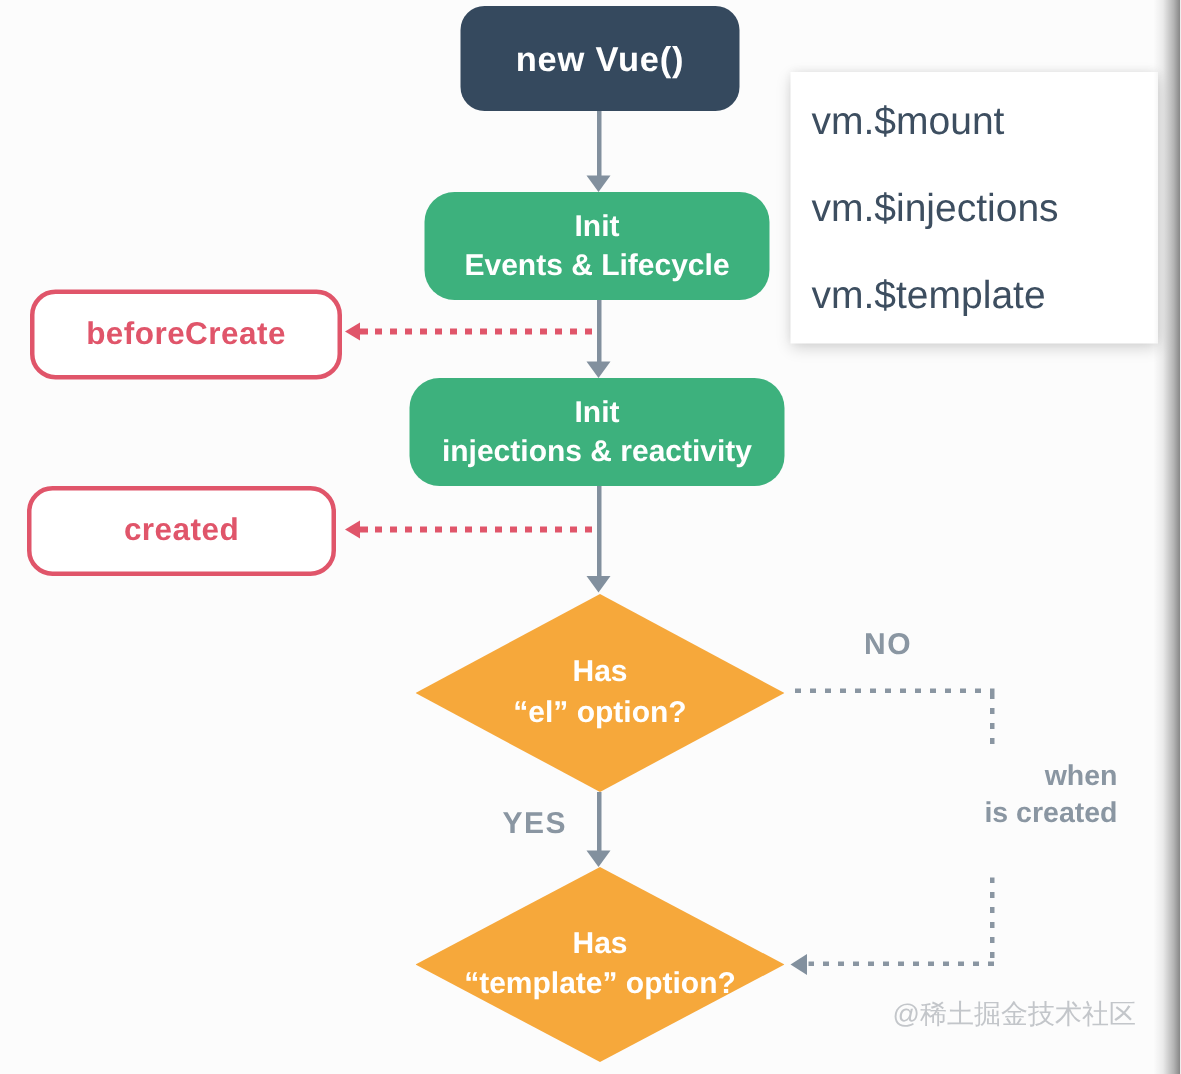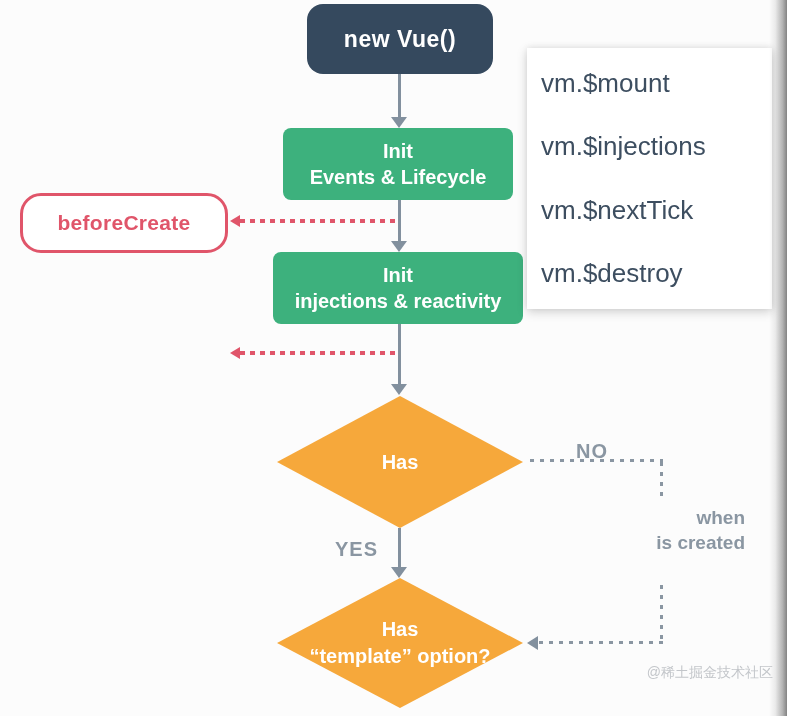--- a/index.html
+++ b/index.html
@@ -19,21 +19,21 @@
     display:flex;flex-direction:column;align-items:center;justify-content:center;
     text-align:right;font-weight:bold;line-height:26px;
     box-sizing:border-box;
   }
   .start{
     background:var(--navy,#35495e);color:#fff;
     border-radius:16px;font-size:23px;letter-spacing:.5px;
   }
   .green{
     background:var(--green,#3db17d);color:#fff;
-    border-radius:8px;font-size:20px;
+    border-radius:20px;font-size:20px;
   }
   .hook{
     background:#fff;color:var(--red,#e0556a);
     border:3px solid var(--red,#e0556a);
     border-radius:17px;font-size:21px;letter-spacing:.3px;
   }
   .diamond{
     position:absolute;
     background:var(--orange,#f6a83b);
     clip-path:polygon(50% 0,100% 50%,50% 100%,0 50%);
@@ -73,35 +73,35 @@
   .glabel{
     position:absolute;color:var(--gray_text,#8a96a2);
     font-weight:bold;font-size:20px;letter-spacing:1px;
   }
   .note{
     position:absolute;color:var(--gray_text,#8a96a2);
     font-weight:bold;font-size:19px;line-height:25px;text-align:right;
   }
   
   .panel{
-    position:absolute;left:527px;top:48px;width:245px;height:261px;
+    position:absolute;left:527px;top:48px;width:245px;height:181px;
     background:#ffffff;
     box-shadow:0 3px 10px rgba(0,0,0,.18), 0 -1px 6px rgba(0,0,0,.06);
     display:flex;flex-direction:column;justify-content:space-around;
     padding:4px 0;box-sizing:border-box;z-index:5;
   }
   .panel-item{
     padding-left:14px;
     font-size:26px;color:var(--panel_text,#3d4e60);
     font-weight:500;
   }
   
   .watermark{
     position:absolute;left:595px;top:664px;width:178px;
-    text-align:right;font-size:14px;color:var(--watermark_color,#c3c6ca);
+    font-size:18px;color:var(--watermark_color,#c3c6ca);
   }
   .edge-band{
     position:absolute;right:0;top:0;width:18px;height:716px;z-index:9;
     background:linear-gradient(90deg,rgba(0,0,0,0) 0%,rgba(0,0,0,.07) 35%,rgba(120,120,120,.55) 75%,rgba(90,90,90,.75) 100%);
   }
 </style>
 </head>
 <body>
 
 <div class="stage">
@@ -111,45 +111,49 @@
   </div>
 
   <div class="vline" style="left:398px;top:74px;height:44px;"></div>
   <div class="arr-down" style="left:391px;top:117px;"></div>
 
   <div class="node green" style="left:283px;top:128px;width:230px;height:72px;">
     <span>Init</span>
     <span>Events &amp; Lifecycle</span>
   </div>
 
-  <div class="node hook" style="left:20px;top:193px;width:208px;height:60px;border-radius:21px;">
+  <div class="node hook" style="left:20px;top:193px;width:208px;height:60px;">
     <span>beforeCreate</span>
   </div>
   <div class="dash-red" style="left:240px;top:219px;width:158px;"></div>
   <div class="arr-left-red" style="left:230px;top:215px;"></div>
 
   <div class="vline" style="left:398px;top:200px;height:42px;"></div>
   <div class="arr-down" style="left:391px;top:241px;"></div>
 
   <div class="node green" style="left:273px;top:252px;width:250px;height:72px;">
     <span>Init</span>
     <span>injections &amp; reactivity</span>
   </div>
 
+  <div class="node hook" style="left:18px;top:324px;width:206px;height:60px;">
+    <span>created</span>
+  </div>
   <div class="dash-red" style="left:240px;top:351px;width:158px;"></div>
   <div class="arr-left-red" style="left:230px;top:347px;"></div>
 
   <div class="vline" style="left:398px;top:324px;height:61px;"></div>
   <div class="arr-down" style="left:391px;top:384px;"></div>
 
   <div class="diamond" style="left:277px;top:396px;width:246px;height:132px;">
     <span>Has</span>
+    <span>“el” option?</span>
   </div>
 
-  <div class="glabel" style="left:576px;top:440px;">NO</div>
+  <div class="glabel" style="left:576px;top:419px;">NO</div>
   <div class="dash-gray-h" style="left:530px;top:459px;width:133px;"></div>
   <div class="dash-gray-v" style="left:660px;top:462px;height:37px;"></div>
 
   <div class="note" style="left:575px;top:505px;width:170px;">
     <div>when</div>
     <div>is created</div>
   </div>
 
   <div class="dash-gray-v" style="left:660px;top:585px;height:56px;"></div>
   <div class="dash-gray-h" style="left:539px;top:641px;width:124px;"></div>
@@ -160,21 +164,20 @@
   <div class="arr-down" style="left:391px;top:567px;"></div>
 
   <div class="diamond" style="left:277px;top:578px;width:246px;height:130px;">
     <span>Has</span>
     <span>“template” option?</span>
   </div>
 
   <div class="panel">
     <div class="panel-item">vm.$mount</div>
     <div class="panel-item">vm.$injections</div>
-    <div class="panel-item">vm.$nextTick</div>
-    <div class="panel-item">vm.$destroy</div>
+    <div class="panel-item">vm.$template</div>
   </div>
 
   <div class="watermark">@稀土掘金技术社区</div>
 
   <div class="edge-band"></div>
 
 </div>
 
 </body></html>

